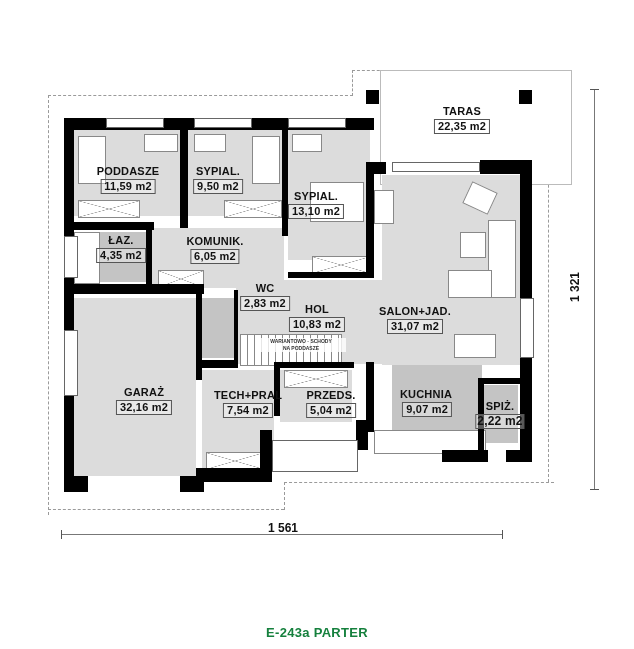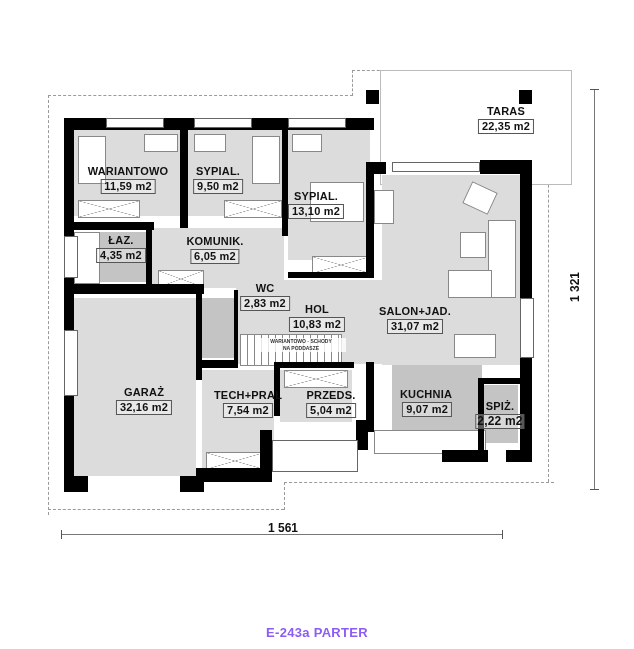--- a/index.html
+++ b/index.html
@@ -8,21 +8,21 @@
   .wall{position:absolute;background:#000;}
   .room{position:absolute;background:#dcdcdc;}
   .room.white{background:#ffffff;}
   .room.dark{background:#c4c4c4;}
   .label{position:absolute;text-align:center;font-weight:bold;font-size:11px;color:#111;line-height:13px;letter-spacing:0.2px;transform:translateX(-50%);white-space:nowrap;}
   .area{display:inline-block;border:1px solid #555;background:rgba(255,255,255,0.35);padding:0 3px;font-weight:bold;font-size:11px;margin-top:1px;}
   .win{position:absolute;background:#fff;border:1px solid #666;}
   .dash{position:absolute;border:0 dashed #9a9a9a;}
   .furn{position:absolute;border:1px solid #888;background:#fff;}
   .dim-text{position:absolute;font-weight:bold;font-size:12px;color:#111;}
-  .title{position:absolute;left:0;width:634px;top:625px;text-align:center;font-weight:bold;font-size:13px;letter-spacing:0.3px;color:#8b5cf6;}
+  .title{position:absolute;left:0;width:634px;top:625px;text-align:center;font-weight:bold;font-size:13px;letter-spacing:0.3px;color:#15803d;}
   .stairs{position:absolute;background:repeating-linear-gradient(90deg,#fff 0 6px,#888 6px 7px);border:1px solid #888;}
   .stairs-label{position:absolute;font-size:5px;font-weight:bold;color:#333;text-align:center;line-height:7px;}
   .cross{position:absolute;border:1px solid #888;background:
     linear-gradient(to top right,transparent calc(50% - 0.5px),#999 50%,transparent calc(50% + 0.5px)),
     linear-gradient(to bottom right,transparent calc(50% - 0.5px),#999 50%,transparent calc(50% + 0.5px)),#fff;}
 </style>
 </head>
 <body>
 
 <div class="dash" style="left:48px;top:95px;width:305px;height:0;border-top-width:1px;"></div>
@@ -113,21 +113,21 @@
 <div class="win" style="left:194px;top:118px;width:56px;height:8px;"></div>
 <div class="win" style="left:288px;top:118px;width:56px;height:8px;"></div>
 <div class="win" style="left:392px;top:162px;width:86px;height:8px;"></div>
 <div class="win" style="left:64px;top:236px;width:12px;height:40px;"></div>
 <div class="win" style="left:64px;top:330px;width:12px;height:64px;"></div>
 <div class="win" style="left:520px;top:298px;width:12px;height:58px;"></div>
 <div class="win" style="left:88px;top:476px;width:92px;height:6px;border:none;background:#fff;"></div>
 <div class="win" style="left:272px;top:440px;width:84px;height:30px;"></div>
 
 <div class="label" style="left:128px;top:165px;">
-  <div>WARIANTOWO</div>
+  <div>PODDASZE</div>
   <div class="area">11,59 m2</div>
 </div>
 <div class="label" style="left:218px;top:165px;">
   <div>SYPIAL.</div>
   <div class="area">9,50 m2</div>
 </div>
 <div class="label" style="left:316px;top:190px;">
   <div>SYPIAL.</div>
   <div class="area">13,10 m2</div>
 </div>
@@ -164,21 +164,21 @@
   <div class="area">5,04 m2</div>
 </div>
 <div class="label" style="left:426px;top:388px;text-align:right;">
   <div>KUCHNIA</div>
   <div class="area">9,07 m2</div>
 </div>
 <div class="label" style="left:500px;top:400px;">
   <div>SPIŻ.</div>
   <div class="area" style="font-size:12px;padding:0 1px;">2,22 m2</div>
 </div>
-<div class="label" style="left:462px;top:105px;margin-left:44px;">
+<div class="label" style="left:462px;top:105px;">
   <div>TARAS</div>
   <div class="area">22,35 m2</div>
 </div>
 
 <div class="abs" style="left:62px;top:534px;width:440px;height:1px;background:#777;"></div>
 <div class="abs" style="left:61px;top:530px;width:1px;height:9px;background:#555;"></div>
 <div class="abs" style="left:502px;top:530px;width:1px;height:9px;background:#555;"></div>
 <div class="dim-text" style="left:268px;top:521px;">1 561</div>
 
 <div class="abs" style="left:594px;top:89px;width:1px;height:400px;background:#777;"></div>

